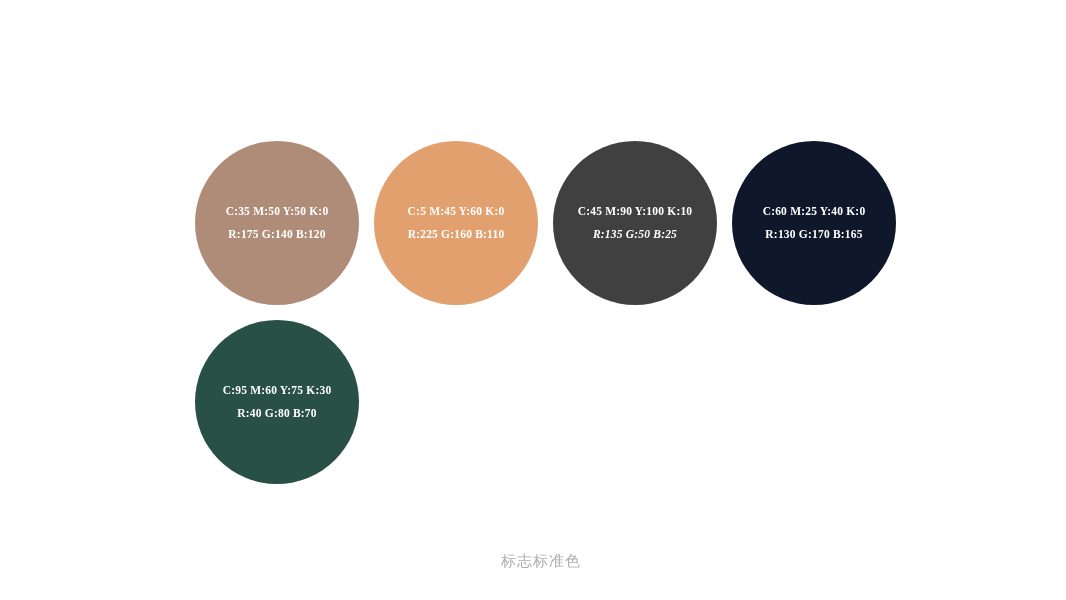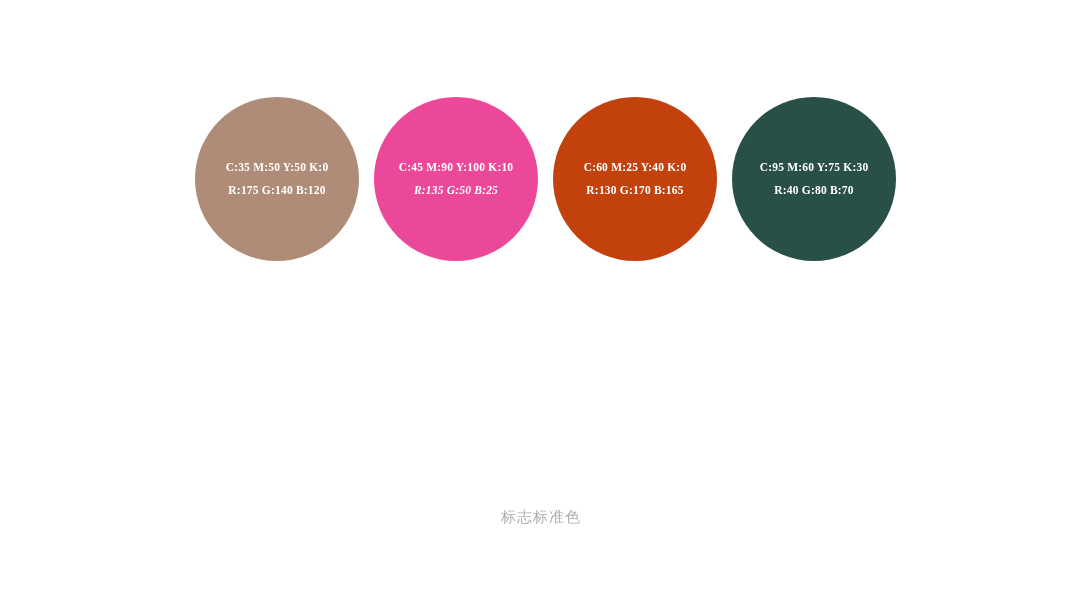--- a/index.html
+++ b/index.html
@@ -12,20 +12,21 @@
     background: #ffffff;
     font-family: "Liberation Sans", sans-serif;
     overflow: hidden;
   }
 
   .board {
     position: relative;
     width: 1066px;
     height: 442px;
     background: #ffffff;
+    margin-top: 44px;
   }
 
   .swatch-grid {
     position: absolute;
     left: 195px;
     top: 97px;
     width: 701px;
     display: flex;
     flex-wrap: wrap;
     gap: 15px;
@@ -70,28 +71,32 @@
 <div class="board">
 
   <div class="swatch-grid">
 
     <div class="swatch" style="background-color: rgb(175, 140, 120);">
       <span class="swatch-line" style="color: rgb(255, 255, 255);">C:35 M:50  Y:50  K:0</span>
       <span class="swatch-line" style="color: rgb(255, 255, 255);">R:175 G:140  B:120</span>
     </div>
 
 
+    <div class="swatch" style="background-color: rgb(225, 160, 110);">
+      <span class="swatch-line" style="color: rgb(255, 255, 255);">C:5 M:45  Y:60  K:0</span>
+      <span class="swatch-line" style="color: rgb(255, 255, 255);">R:225 G:160  B:110</span>
+    </div>
 
 
-    <div class="swatch" style="background-color: #ec4899;">
+    <div class="swatch" style="background-color: #404040;">
       <span class="swatch-line" style="color: rgb(255, 255, 255);">C:45 M:90  Y:100  K:10</span>
       <span class="swatch-line" style="color: rgb(255, 255, 255); font-style: italic;">R:135 G:50  B:25</span>
     </div>
 
-    <div class="swatch" style="background-color: #c2410c;">
+    <div class="swatch" style="background-color: #0f172a;">
       <span class="swatch-line" style="color: rgb(255, 255, 255);">C:60 M:25  Y:40  K:0</span>
       <span class="swatch-line" style="color: rgb(255, 255, 255);">R:130 G:170  B:165</span>
     </div>
 
 
     <div class="swatch" style="background-color: rgb(40, 80, 70);">
       <span class="swatch-line" style="color: rgb(255, 255, 255); text-align: center;">C:95 M:60  Y:75  K:30</span>
       <span class="swatch-line" style="color: rgb(255, 255, 255); text-align: center;">R:40 G:80  B:70</span>
     </div>
 

